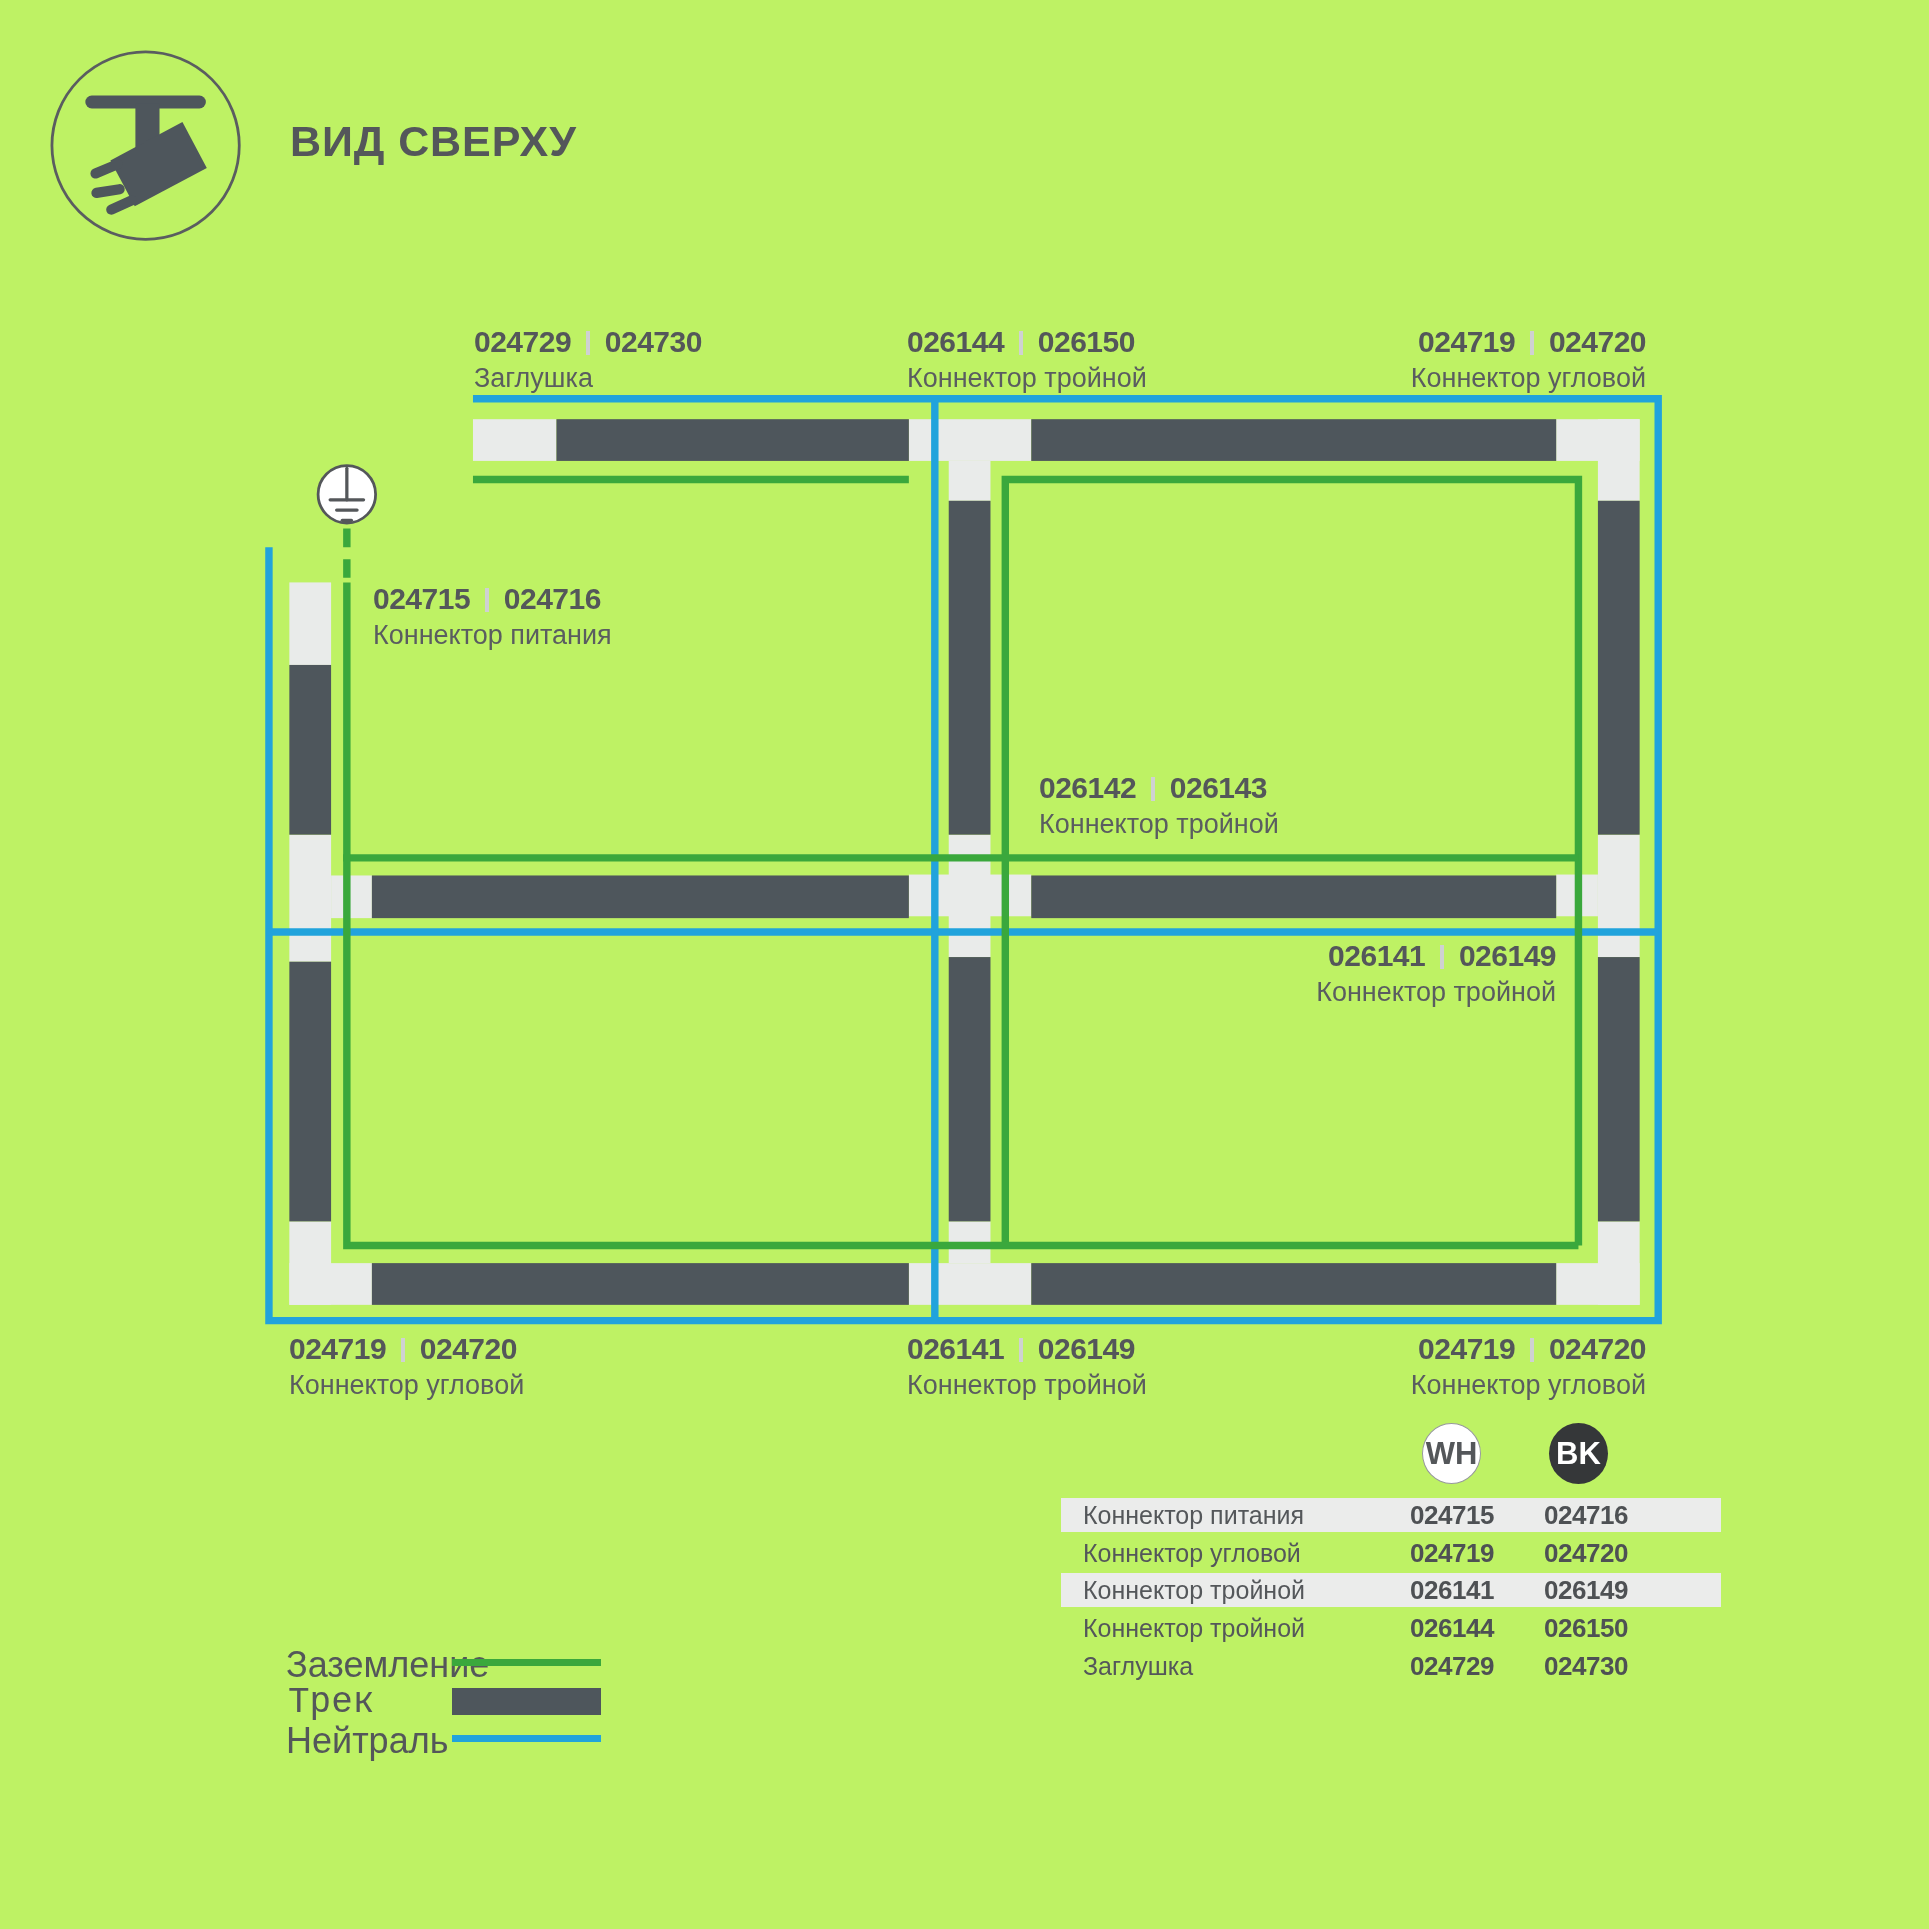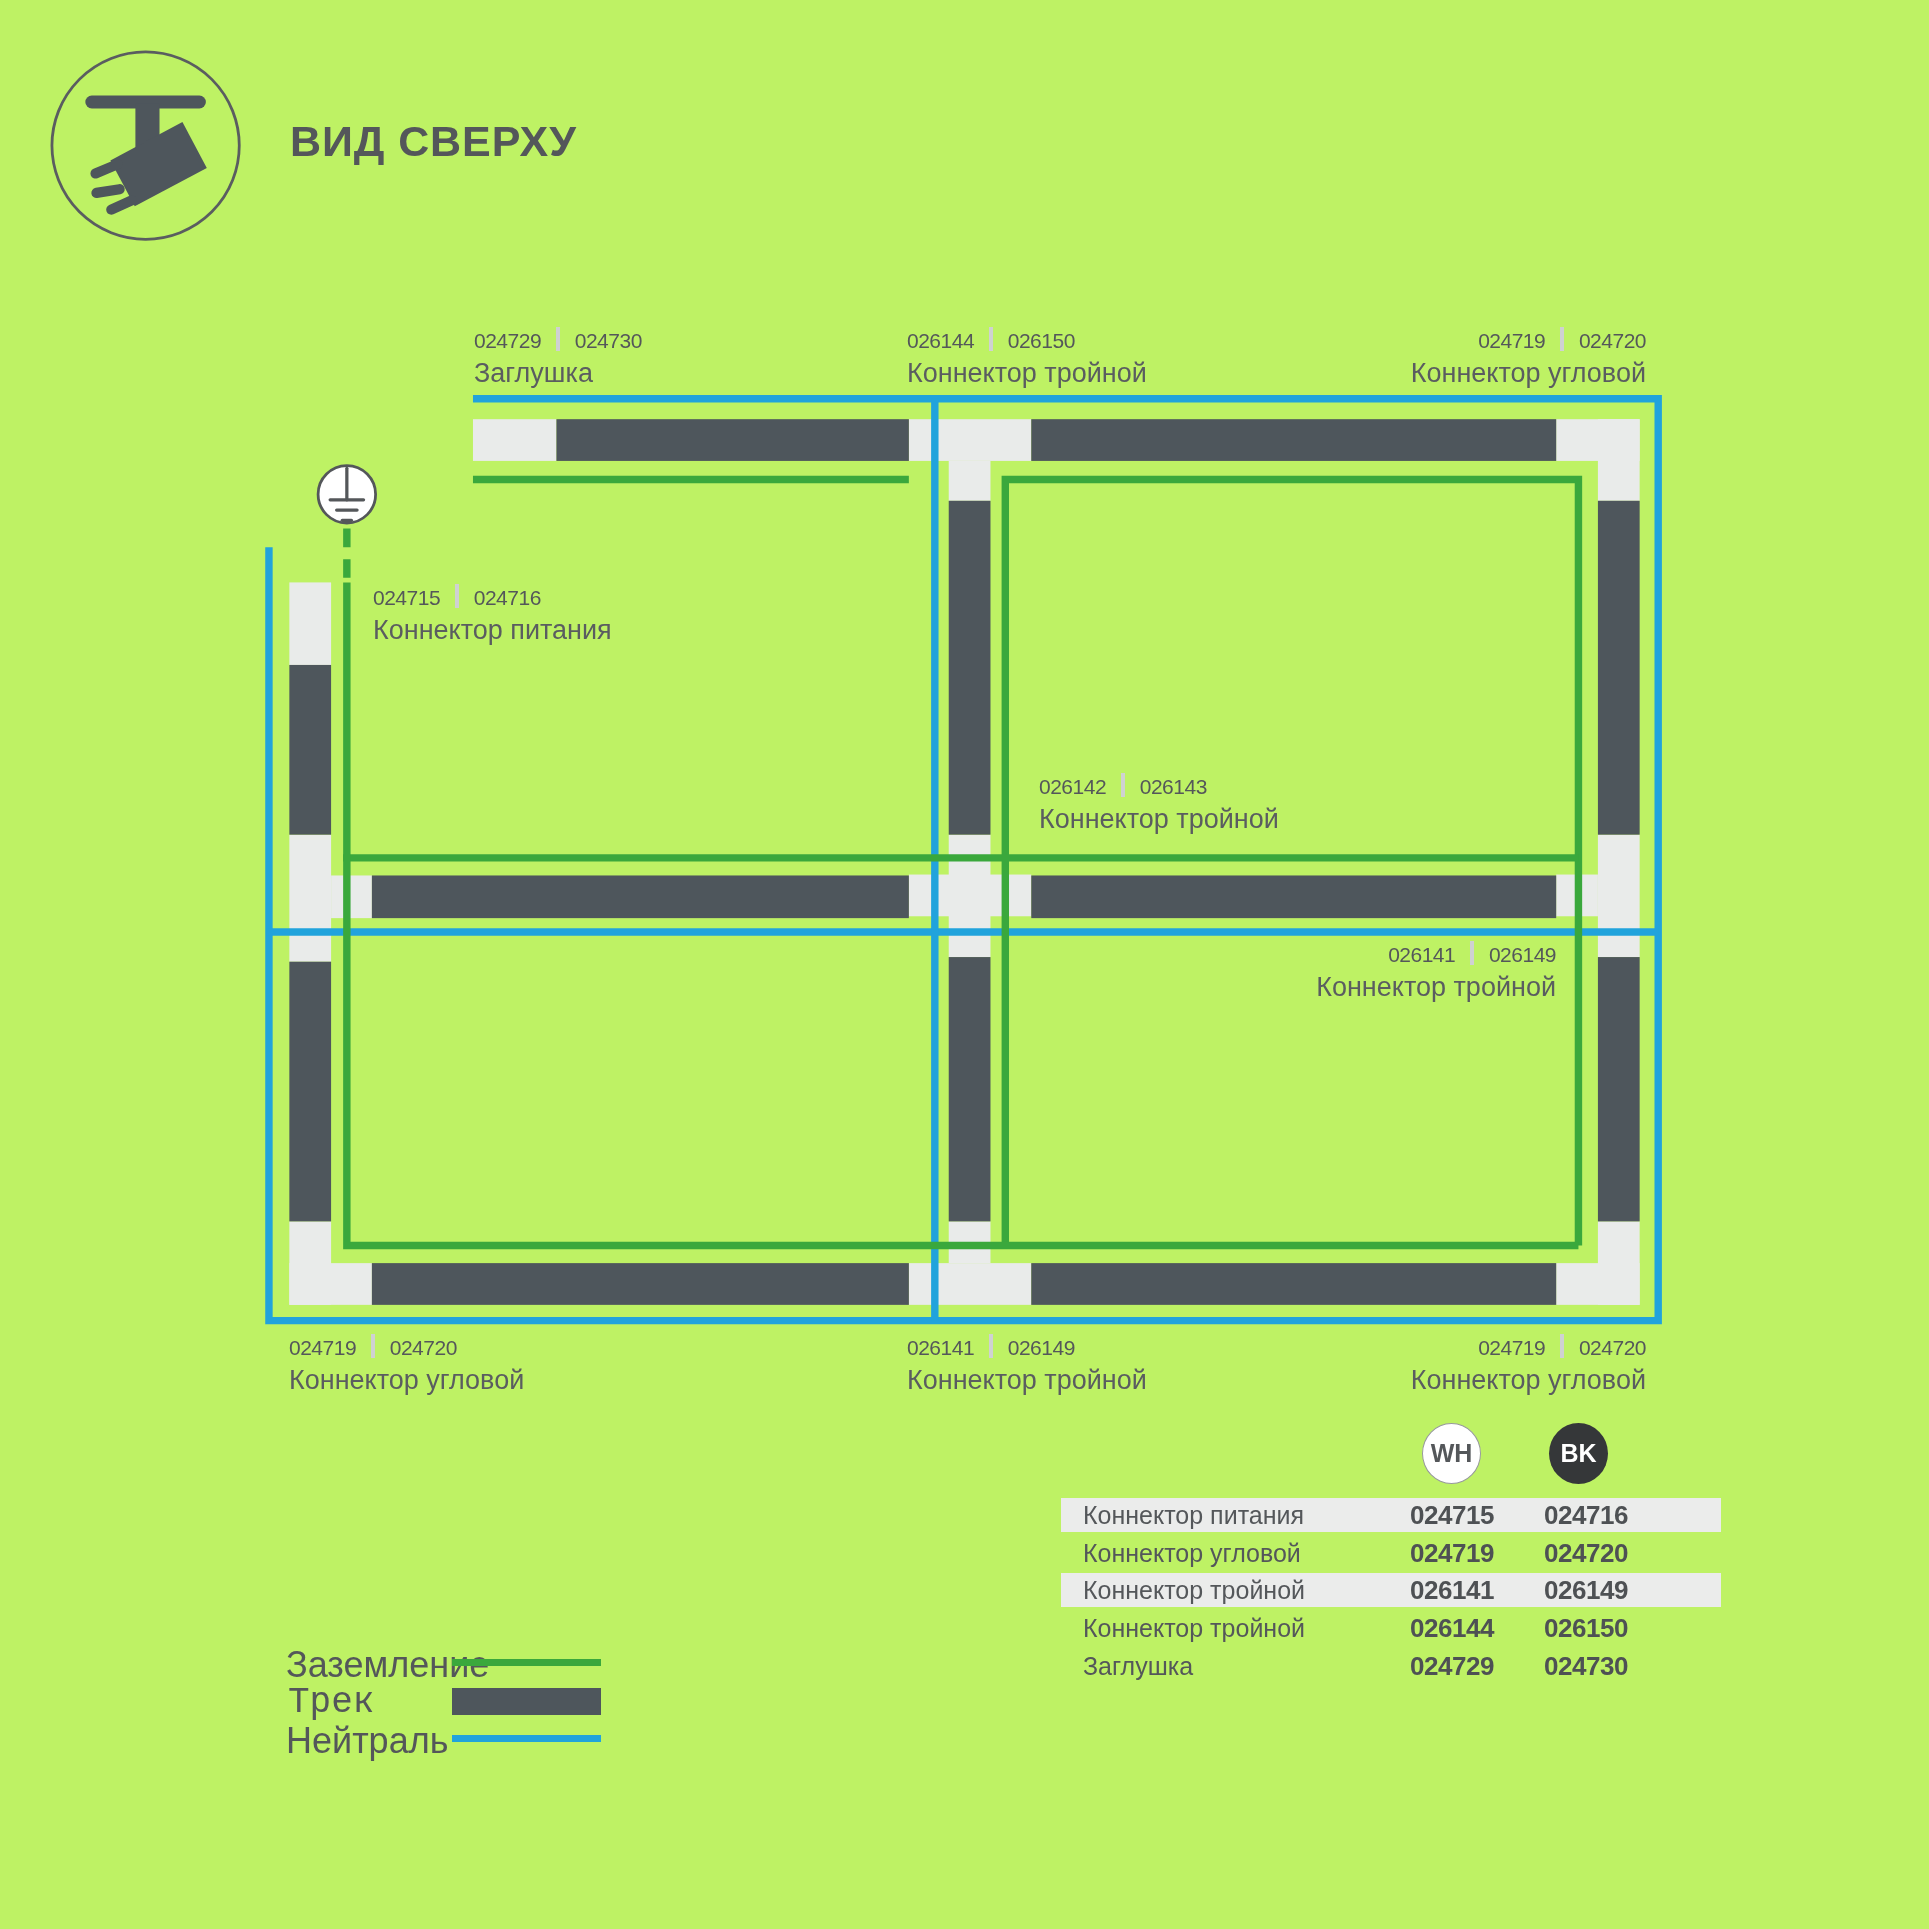--- a/index.html
+++ b/index.html
@@ -4,21 +4,21 @@
 <style>
   html,body{margin:0;padding:0;background:#fff;}
   #canvas{position:relative;width:1929px;height:1929px;background:#bef264;
           font-family:"Liberation Sans","DejaVu Sans",sans-serif;color:#54575a;overflow:hidden;}
   #scheme{position:absolute;left:0;top:0;}
 
   .page-title{position:absolute;left:290px;top:117px;font-size:43px;font-weight:700;
               letter-spacing:0.9px;color:#54575a;}
 
   .lbl{position:absolute;line-height:1;white-space:nowrap;}
-  .lbl .nums{font-weight:400;font-size:21px;letter-spacing:-0.5px;color:#54575a;}
+  .lbl .nums{font-weight:700;font-size:30px;letter-spacing:-0.5px;color:#54575a;}
   .lbl .nm{font-size:27px;margin-top:8.3px;color:#5a5d60;}
   .lbl.right{text-align:right;}
   .sep{display:inline-block;width:3.7px;height:24px;background:#cfd1d2;margin:0 15px;vertical-align:-2.8px;}
 
   .lbl-endcap-top   {left:474px;  top:327px;}
   .lbl-triple-top   {left:907px;  top:327px;}
   .lbl-corner-tr    {right:283px; top:327px;}
   .lbl-power        {left:373px;  top:584px;}
   .lbl-cross-center {left:1039px; top:773px;}
   .lbl-triple-mr    {right:373px; top:941px;}
@@ -32,21 +32,21 @@
   .lg-track-t {left:288px;top:1685px;font-family:Liberation Mono, monospace;}
   .lg-neutral-t{left:286px;top:1723px;}
   .lg-swatch{position:absolute;left:452px;width:149px;}
   .lg-ground-s{top:1659px;height:7.4px;background:#3aa83c;}
   .lg-track-s {top:1688px;height:27px;background:#4e565c;}
   .lg-neutral-s{top:1735px;height:7.4px;background:#21a3dc;}
 
   
   .badge{position:absolute;width:59px;height:61px;border-radius:50%;
          display:flex;align-items:center;justify-content:center;
-         font-size:25px;font-weight:600;box-sizing:border-box;}
+         font-size:31px;font-weight:600;box-sizing:border-box;}
   .badge-wh{left:1422px;top:1423px;background:#ffffff;border:1.9px solid #97999c;color:#54575a;}
   .badge-bk{left:1549px;top:1423px;background:#353739;color:#ffffff;}
 
   .parts-table{position:absolute;left:1061px;top:1498px;width:660px;}
   .p-row{position:relative;height:34px;margin-bottom:3.7px;}
   .p-row.alt{background:#ebeceb;}
   .p-name{position:absolute;left:22px;top:50%;transform:translateY(-50%);
           font-size:25px;color:#54575a;white-space:nowrap;}
   .p-wh,.p-bk{position:absolute;top:50%;transform:translate(-50%,-50%);
           font-weight:700;font-size:26px;letter-spacing:-0.5px;color:#4e5154;}

